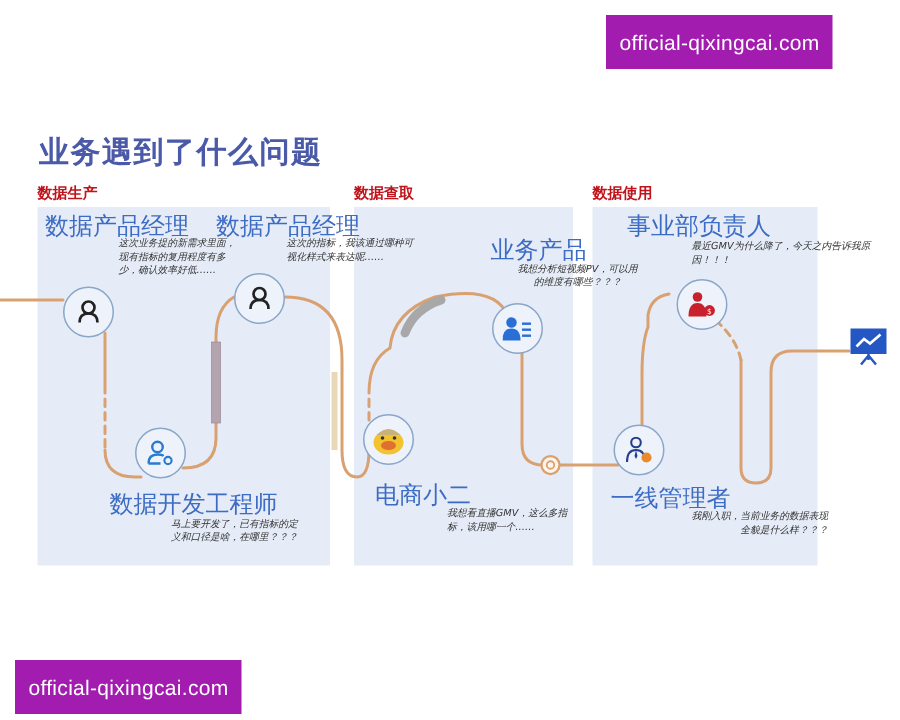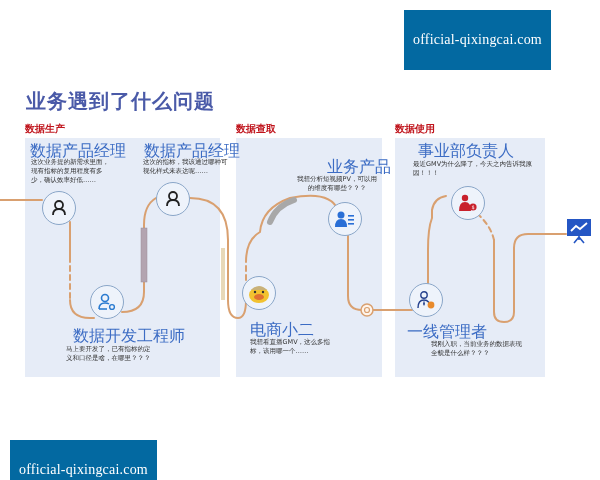--- a/index.html
+++ b/index.html
@@ -1,24 +1,24 @@
 <!DOCTYPE html>
 <html><head>
 <meta charset="utf-8">
 <style>
   html,body{margin:0;padding:0;}
   body{width:600px;height:480px;background:#ffffff;position:relative;overflow:hidden;font-family:"DejaVu Sans",sans-serif;}
   .abs{position:absolute;}
-  .watermark{position:absolute;background:#0369a1;color:#ffffff;font-family:Liberation Serif, serif;font-size:14px;line-height:28px;padding:16px 9px;letter-spacing:0.2px;}
+  .watermark{position:absolute;background:#a21caf;color:#ffffff;font-family:Liberation Sans, sans-serif;font-size:14px;line-height:28px;padding:4px 9px;letter-spacing:0.2px;}
   .title{left:26px;top:88px;font-size:20px;font-weight:bold;color:#4a5aa8;letter-spacing:1px;text-align:right;}
   .stage{font-size:10px;font-weight:bold;color:#c0141c;text-align:left;}
   .panel{background:#e6ecf7;}
   .role{font-size:11px;color:#3c6cc4;white-space:nowrap;}
   .role.big{font-size:16px;}
-  .quote{font-size:6.5px;line-height:9px;color:#333;}
+  .quote{font-size:6.5px;line-height:9px;color:#333;font-style:italic;margin-left:48px;}
   .node{position:absolute;width:34px;height:34px;border-radius:50%;border:1px solid #8aa6c8;background:#eef3fb;display:flex;align-items:center;justify-content:center;box-sizing:border-box;}
   svg.path{position:absolute;left:0;top:0;}
 </style>
 </head>
 <body>
 
 <div class="watermark" style="left:404px;top:10px;">official-qixingcai.com</div>
 <div class="watermark" style="left:10px;top:440px;">official-qixingcai.com</div>
 
 <div class="abs title">业务遇到了什么问题</div>
@@ -130,21 +130,21 @@
 
 <div class="node" style="left:409px;top:283px;">
   <svg width="20" height="18" viewBox="0 0 20 18">
     <circle cx="8" cy="4" r="3.2" fill="none" stroke="#24408c" stroke-width="1.4"></circle>
     <path d="M2 17 Q2 9 8 9 Q14 9 14 17" fill="none" stroke="#24408c" stroke-width="1.4"></path>
     <path d="M8 9 L7 13 L8 15 L9 13 Z" fill="#24408c"></path>
     <circle cx="15" cy="14" r="3.4" fill="#e88a2c"></circle>
   </svg>
 </div>
 <div class="abs role big" style="left:407px;top:322px;">一线管理者</div>
-<div class="abs quote" style="left:431px;top:340px;width:96px;">我刚入职，当前业务的数据表现全貌是什么样？？？</div>
+<div class="abs quote" style="left:408px;top:340px;width:96px;text-align:right;">我刚入职，当前业务的数据表现全貌是什么样？？？</div>
 
 <div class="abs" style="left:566px;top:218px;">
   <svg width="26" height="26" viewBox="0 0 26 26">
     <rect x="1" y="1" width="24" height="17" fill="#2456c4"></rect>
     <path d="M5 13 L10 8 L14 11 L21 5" fill="none" stroke="#ffffff" stroke-width="1.8"></path>
     <path d="M13 18 V22 M13 19 L8 25 M13 19 L18 25" stroke="#2456c4" stroke-width="1.6"></path>
   </svg>
 </div>
 
 </body></html>

